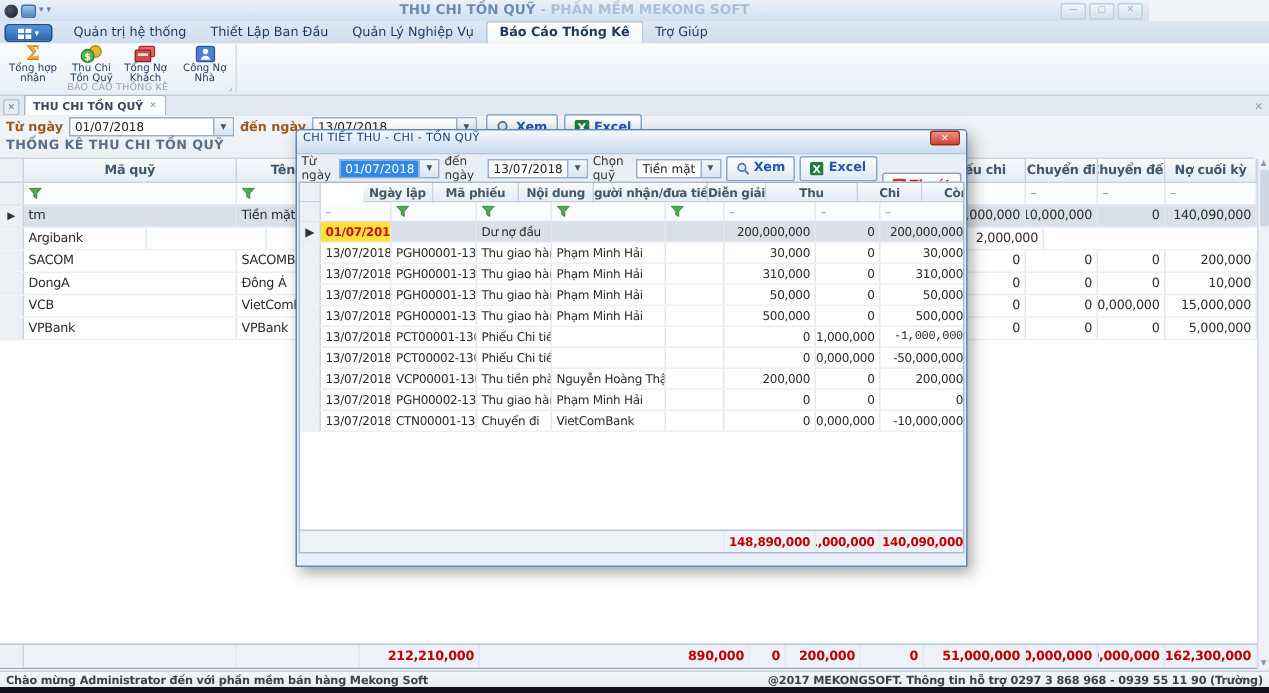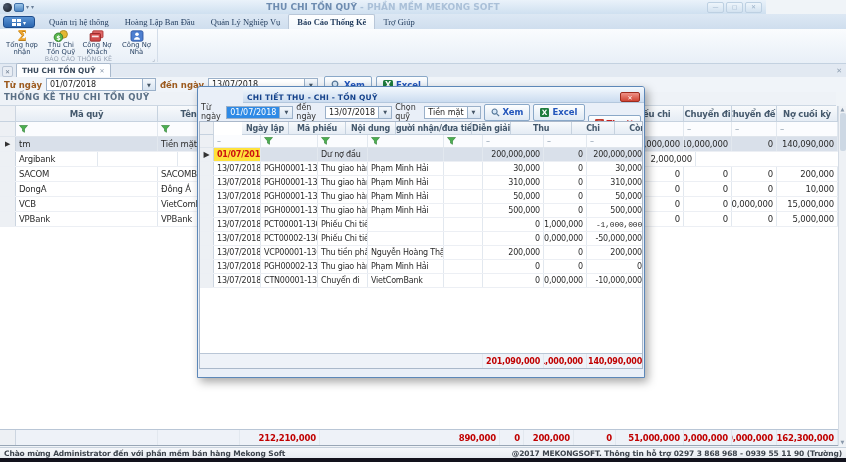--- a/index.html
+++ b/index.html
@@ -94,21 +94,21 @@
     border-left:1px solid #d5dce5;box-sizing:border-box;display:flex;flex-direction:column;align-items:center;}
   .vscroll .arr{font-size:5px;color:#8a99ab;line-height:7px;}
   .vscroll .thumb{width:6px;height:38px;background:#cdd8e4;border-radius:2px;}
   .vscroll .track{flex:1;}
 
   
   .dialog{position:absolute;top:86px;left:197px;width:448px;height:292px;z-index:10;
     background:#e9eff8;border:1px solid #5c87b8;border-radius:3px 3px 0 0;
     box-shadow:3px 4px 10px rgba(0,0,0,.35);box-sizing:border-box;display:flex;flex-direction:column;}
   .dlg-title{height:15px;background:linear-gradient(#f3f8fd,#cbdcf0);border-bottom:1px solid #b3c7dd;
-    display:flex;align-items:flex-end;padding:0 4px;font-size:7.5px;font-weight:bold;color:#15428b;letter-spacing:.2px;border-radius:2px 2px 0 0;margin-left:45px;}
+    display:flex;align-items:flex-start;padding:0 4px;font-size:7.5px;font-weight:normal;color:#15428b;letter-spacing:.2px;border-radius:2px 2px 0 0;}
   .dlg-close{margin-left:auto;width:20px;height:10px;background:linear-gradient(#ef9186,#cf4434);
     border:1px solid #9c2b1e;border-radius:2px;color:#fff;font-size:6px;line-height:9px;text-align:center;box-sizing:border-box;}
   .dlg-filter{height:18px;display:flex;align-items:center;gap:3px;padding:0 3px;}
   .dlg-filter .flabel{color:#333;font-weight:normal;font-size:8px;}
   .dlg-grid{flex:1;margin:0 1px;background:#fff;border:1px solid #aab8ca;display:flex;flex-direction:column;overflow:hidden;}
   .dlg-bottom{height:8px;}
   .dlg .c{font-size:8px;}
   .hlDate{background:#ffe23c;color:#cc1111;font-weight:bold;}
 
   
@@ -148,23 +148,23 @@
       <svg width="9" height="7" viewBox="0 0 9 7">
           <g fill="#fff">
             <rect width="4" height="3"></rect>
             <rect x="5" width="4" height="3"></rect>
             <rect y="4" width="4" height="3"></rect>
             <rect x="5" y="4" width="4" height="3"></rect>
           </g>
         </svg>
       <span>▾</span>
     </span>
-    <div id="rtabs" style="display:flex;height:100%;align-items:flex-end;font-family:Liberation Serif, serif;">
+    <div id="rtabs" style="display:flex;height:100%;align-items:flex-end;">
         <span class="rtab">Quản trị hệ thống</span>
-        <span class="rtab">Hoàng Lập Ban Đầu</span>
+        <span class="rtab">Thiết Lập Ban Đầu</span>
         <span class="rtab">Quản Lý Nghiệp Vụ</span>
         <span class="rtab active">Báo Cáo Thống Kê</span>
         <span class="rtab">Trợ Giúp</span>
       </div>
   </div>
 
   <div class="ribbonbody">
     <div class="rgroup">
       <div id="rbuttons">
           <div class="rbtn" style="width: 44px;">
@@ -185,21 +185,21 @@
             <span>Tồn Quỹ</span>
           </div>
           <div class="rbtn" style="width: 38px;">
             <span class="ric">
               <svg width="16" height="12" viewBox="0 0 18 14">
                 <rect x="4" y="1" width="12" height="8" rx="1" fill="#e06a6a" stroke="#a83030"></rect>
                 <rect x="1" y="4" width="12" height="9" rx="1" fill="#d14b4b" stroke="#8f2020"></rect>
                 <rect x="3" y="6.5" width="8" height="2" fill="#fff" opacity="0.85"></rect>
               </svg>
             </span>
-            <span>Công Nợ</span>
+            <span>Tổng Nợ</span>
             <span>Khách Hàng</span>
           </div>
           <div class="rbtn" style="width: 41px;">
             <span class="ric">
               <svg width="16" height="12" viewBox="0 0 18 14">
                 <rect x="2" y="1" width="14" height="12" rx="2" fill="#4d7fd0" stroke="#2c55a0"></rect>
                 <circle cx="9" cy="5" r="2.1" fill="#fff"></circle>
                 <path d="M5.5 11.5c0-2.2 2-3.2 3.5-3.2s3.5 1 3.5 3.2z" fill="#fff"></path>
               </svg>
             </span>
@@ -596,21 +596,21 @@
           <span class="c " style="width: 50px; height: 13px;">Chuyển đi</span>
           <span class="c " style="width: 76px; height: 13px;">VietComBank</span>
           <span class="c " style="width: 39px; height: 13px;"></span>
           <span class="c num" style="width: 61px; height: 13px;">0</span>
           <span class="c num" style="width: 43px; height: 13px;">10,000,000</span>
           <span class="c num" style="width: 59px; height: 13px;">-10,000,000</span>
         </div>
         <div class="gfill"></div>
         <div class="gtot">
           <span class="c " style="width: 283px; height: 14px;"></span>
-          <span class="c num tot" style="width: 61px; height: 14px;">201,090,000</span>
+          <span class="c num tot" style="width: 61px; height: 14px;">148,890,000</span>
           <span class="c num tot" style="width: 43px; height: 14px;">61,000,000</span>
           <span class="c num tot" style="width: 59px; height: 14px;">140,090,000</span>
         </div>
       </div>
     <div class="dlg-bottom"></div>
   </div>
 
   <div class="statusbar">
     <span>Chào mừng Administrator đến với phần mềm bán hàng Mekong Soft</span>
     <span>@2017 MEKONGSOFT. Thông tin hỗ trợ 0297 3 868 968 - 0939 55 11 90 (Trường)</span>

